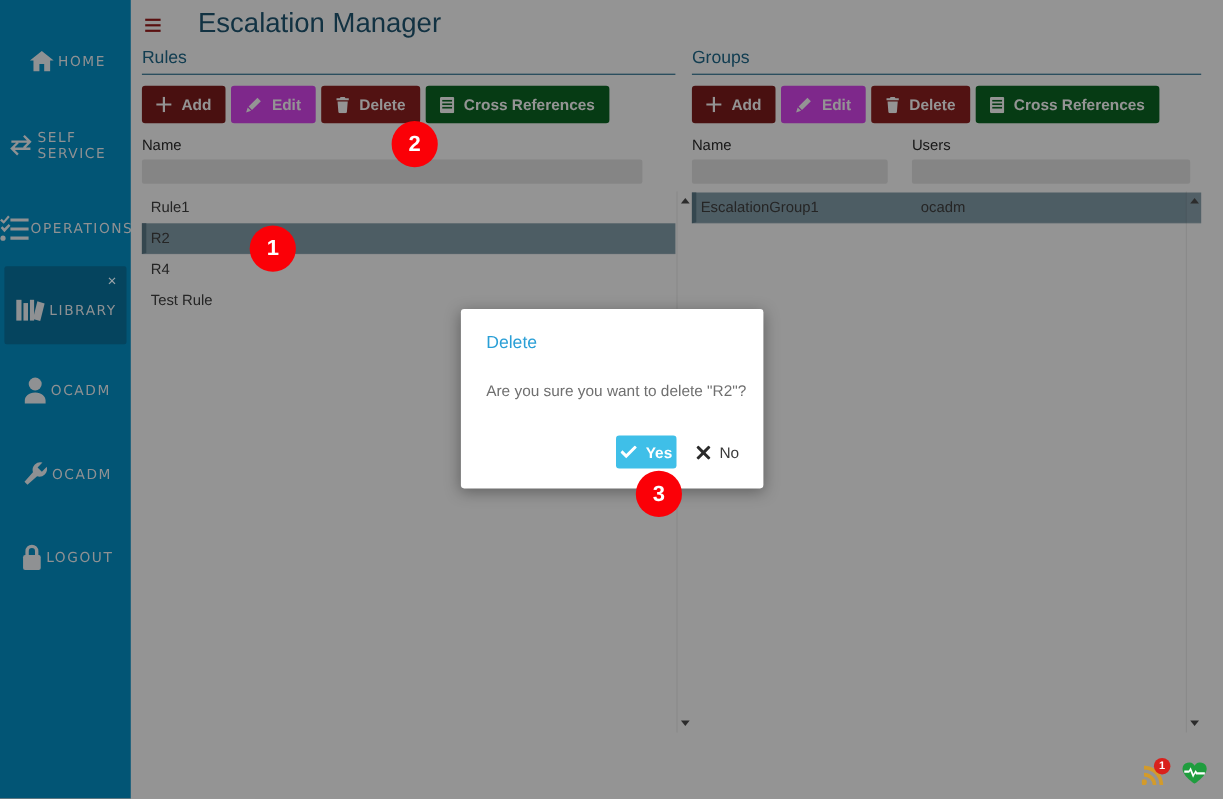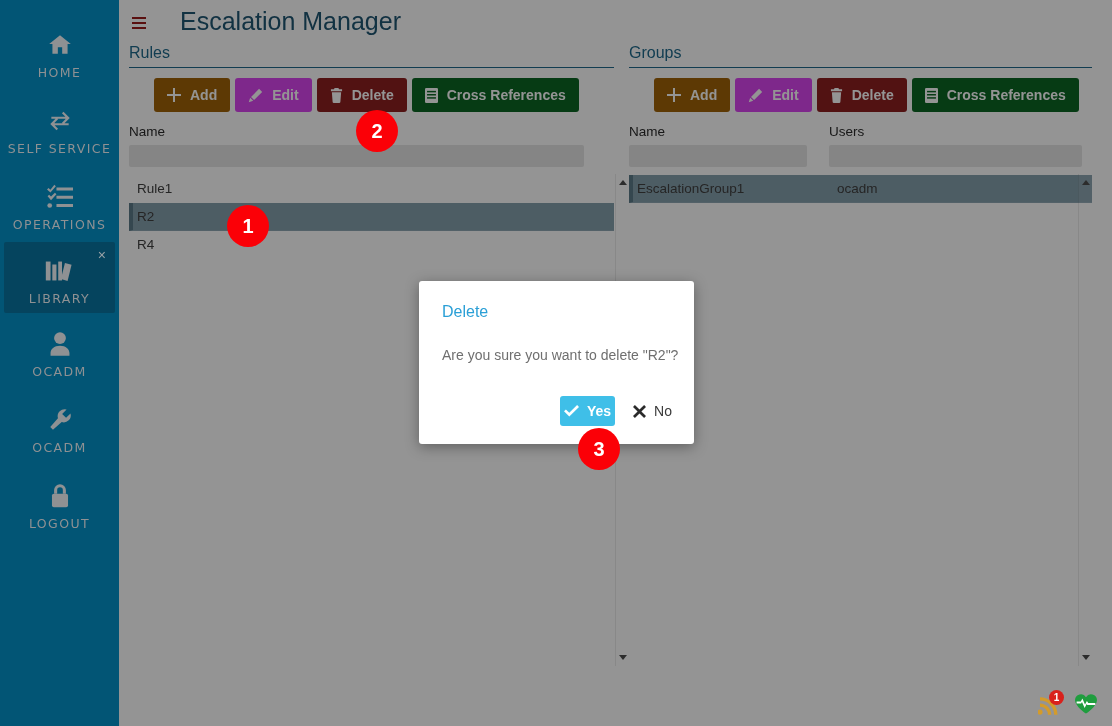--- a/index.html
+++ b/index.html
@@ -11,21 +11,21 @@
   body { position: relative; background: #808080; }
 
   
   #sidebar {
     position: absolute; left: 0; top: 0;
     width: 119px; height: 726px;
     background: #025575;
   }
   .nav-item {
     position: relative;
-    display: flex; flex-direction: column;
+    display: flex; flex-direction: row;
     align-items: center; justify-content: center;
     height: 76px; margin: 0 4px;
     color: #9a9a9a;
     cursor: pointer;
     user-select: none;
   }
   .nav-item.active {
     background: #05445e;
     border-radius: 2px;
     height: 71px;
@@ -108,21 +108,21 @@
   .toolbar { display: flex; gap: 5px; margin-top: 10px; }
   .tb-btn {
     display: flex; align-items: center; gap: 9px;
     height: 34px; padding: 0 13px;
     border: none; border-radius: 3px;
     font-size: 14px; font-weight: bold;
     color: #fff; cursor: pointer;
     font-family: "Liberation Sans", sans-serif;
   }
   .tb-btn svg { fill: #fff; display: block; }
-  .tb-add   { background: #a16207; margin-left: 25px; }
+  .tb-add   { background: #7f1d1d; }
   .tb-edit  { background: #d946ef; }
   .tb-del   { background: #8e2020; }
   .tb-xref  { background: #0b6623; }
 
   .col-head-row {
     display: flex; margin-top: 12px;
     font-size: 13.5px; color: #2b2b2b;
   }
   .filter-row { display: flex; margin-top: 6px; }
   .filter-input {
@@ -381,20 +381,23 @@
 
     <div class="list-wrap" style="width:485px;height:492px">
       <div class="list-row">
         <span class="cell-name">Rule1</span>
       </div>
       <div class="list-row selected">
         <span class="cell-name">R2</span>
       </div>
       <div class="list-row">
         <span class="cell-name">R4</span>
+      </div>
+      <div class="list-row">
+        <span class="cell-name">Test Rule</span>
       </div>
 
       <div class="vscroll" style="right:-16px;top:-1px;height:492px">
         <span class="arrow up"></span>
         <span class="arrow down"></span>
       </div>
     </div>
   </div>
 
   <div class="panel" id="panel-groups">

